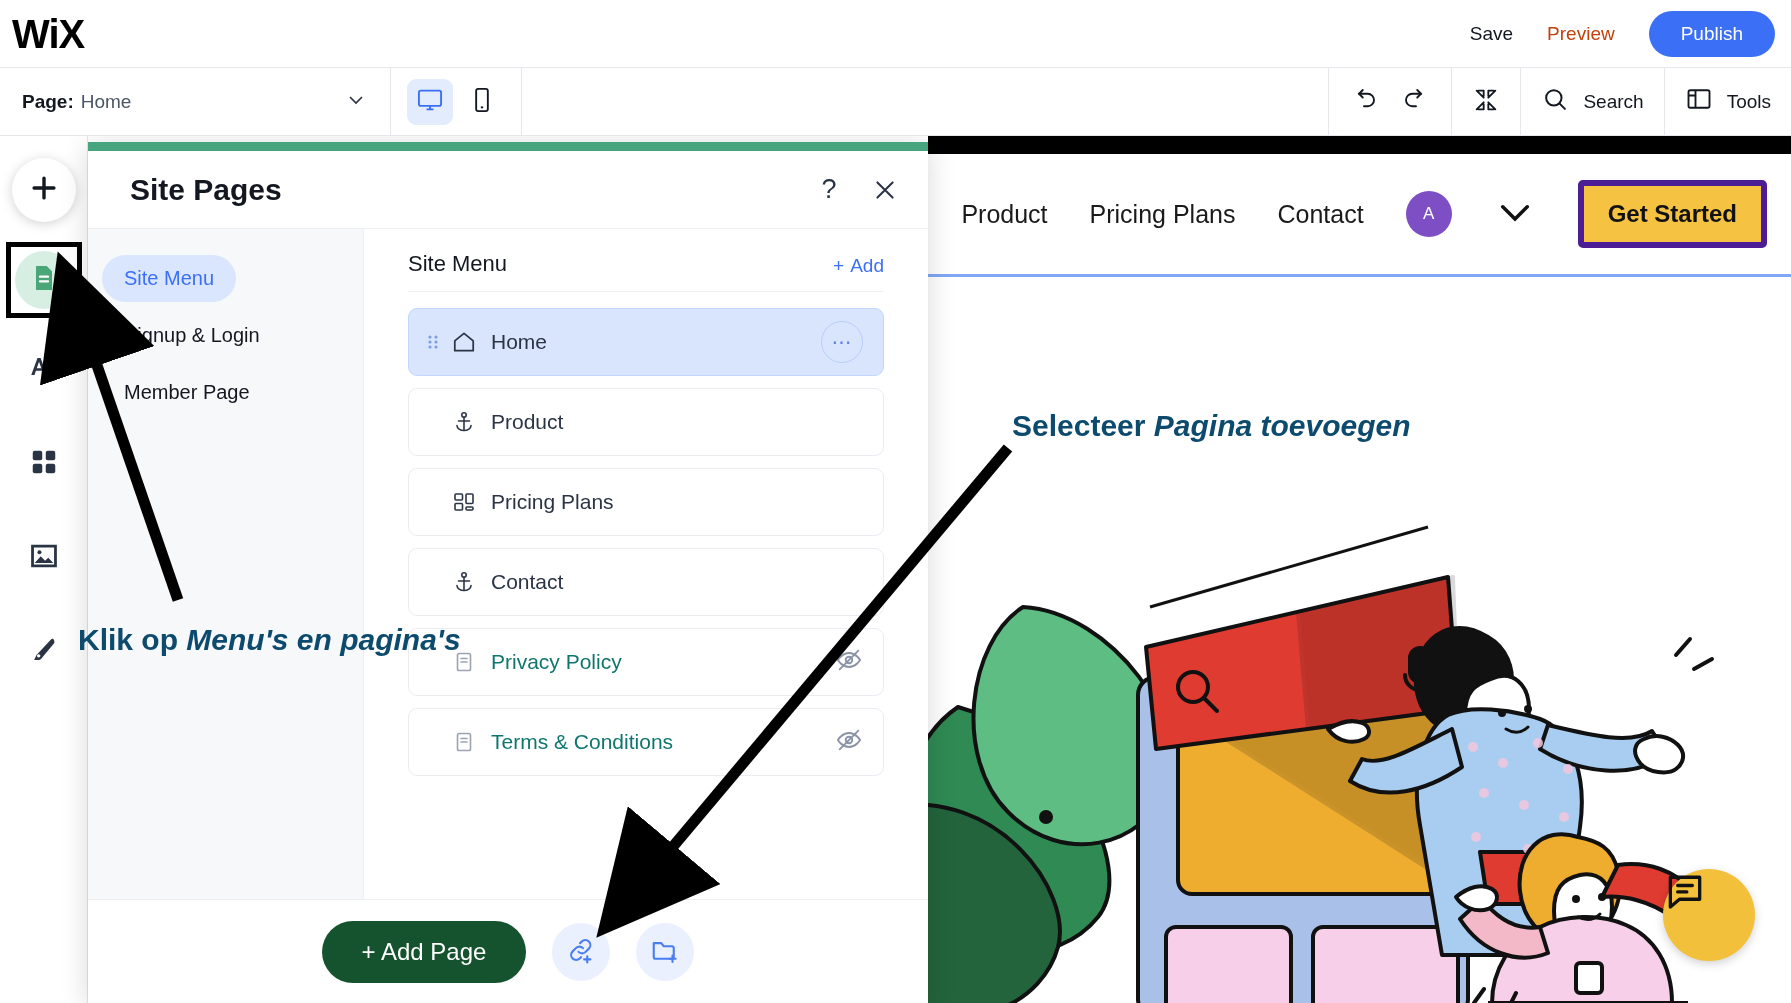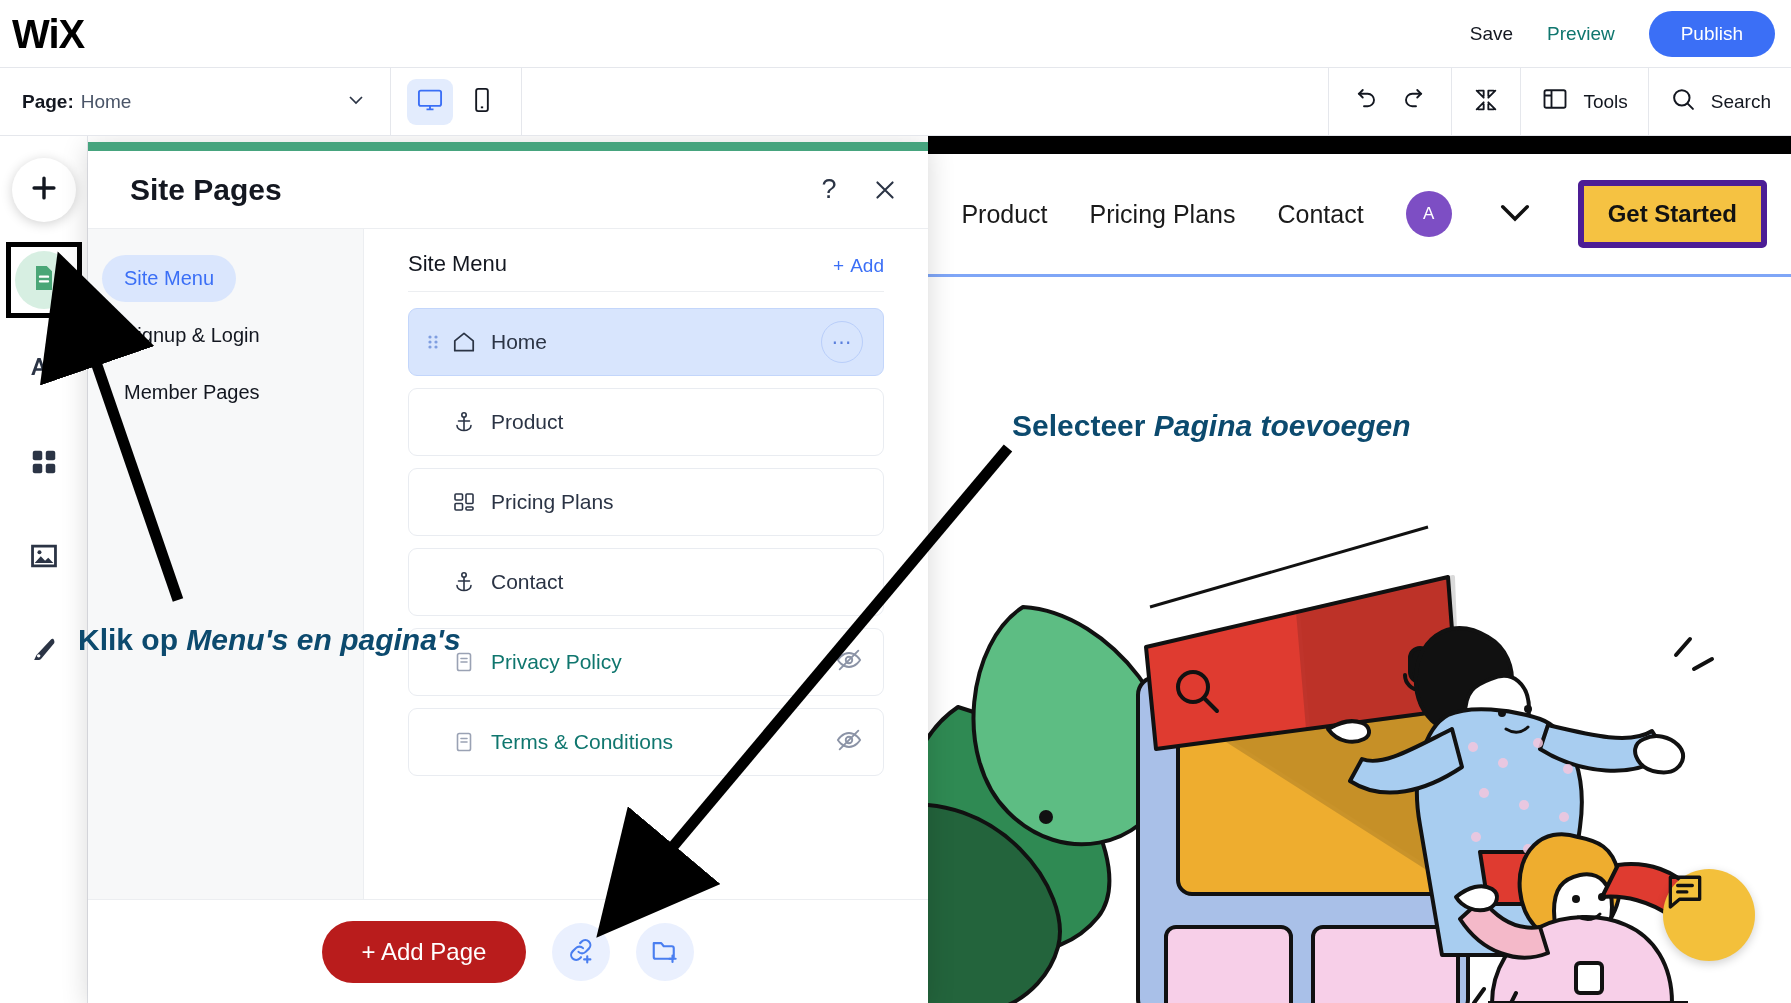--- a/index.html
+++ b/index.html
@@ -25,21 +25,21 @@
   .topnav { display: flex; align-items: center; margin-left: 36px; gap: 40px; }
   .topnav-item { font-size: 19px; color: #131720; cursor: pointer; white-space: nowrap; }
   .topnav-item.upgrade { color: #9c3bd4; }
   .upgrade-wrap { position: relative; }
   .upgrade-tip {
     position: absolute; left: 8px; top: -30px; width: 180px; height: 26px;
     background: #e7edfb; border-radius: 8px 8px 0 0;
   }
   .top-right { margin-left: auto; display: flex; align-items: center; gap: 34px; padding-right: 16px; }
   .tb-save { font-size: 19px; color: #131720; cursor: pointer; }
-  .tb-preview { font-size: 19px; color: #0f766e; cursor: pointer; }
+  .tb-preview { font-size: 19px; color: #c2410c; cursor: pointer; }
   .tb-publish {
     background: #3b6ff6; color: #fff; font-size: 19px; border: none;
     border-radius: 999px; padding: 12px 32px; cursor: pointer;
     font-family: "Liberation Sans", sans-serif;
   }
 
   
   .toolbar {
     position: absolute; left: 0; top: 68px; width: 1791px; height: 68px;
     background: #fff; border-bottom: 1px solid #e5e7ec;
@@ -140,21 +140,21 @@
     display: flex; align-items: center; justify-content: center; cursor: pointer;
     color: #5a7fdd; font-size: 20px; letter-spacing: 1px;
   }
 
   .panel-foot {
     flex: 0 0 104px; height: 104px; border-top: 1px solid #eceef1;
     display: flex; align-items: center; justify-content: center; gap: 26px;
     background: #fff;
   }
   .add-page-btn {
-    background: #b91c1c; color: #fff; border: none; border-radius: 999px;
+    background: #14532d; color: #fff; border: none; border-radius: 999px;
     font-size: 24px; padding: 17px 40px; cursor: pointer;
     font-family: "Liberation Sans", sans-serif;
   }
   .round-btn {
     width: 58px; height: 58px; border-radius: 50%; background: #eaf0fe;
     display: flex; align-items: center; justify-content: center; cursor: pointer;
   }
 
   
   .canvas {
@@ -269,38 +269,38 @@
           <path d="M4 20l6-6M10 20H5.5M10 20v-4.5"></path>
             <path d="M20 20l-6-6M14 20h4.5M14 20v-4.5"></path>
         </svg>
       </span>
     </div>
   </div>
 
   <div class="tb-group">
     <div class="tb-textbtn">
       <span>
+        <svg width="28" height="28" viewBox="0 0 24 24" fill="none" stroke="#131720" stroke-width="1.7" stroke-linecap="round">
+          <circle cx="11" cy="11" r="6.6"></circle>
+            <path d="M16 16l4.5 4.5"></path>
+        </svg>
+      </span>
+      <span>Search</span>
+    </div>
+  </div>
+
+  <div class="tb-group">
+    <div class="tb-textbtn">
+      <span>
         <svg width="28" height="28" viewBox="0 0 24 24" fill="none" stroke="#131720" stroke-width="1.6">
           <rect x="3" y="4.5" width="18" height="15" rx="1.6"></rect>
             <path d="M9 4.5v15M3 9h6"></path>
         </svg>
       </span>
       <span>Tools</span>
-    </div>
-  </div>
-
-  <div class="tb-group">
-    <div class="tb-textbtn">
-      <span>
-        <svg width="28" height="28" viewBox="0 0 24 24" fill="none" stroke="#131720" stroke-width="1.7" stroke-linecap="round">
-          <circle cx="11" cy="11" r="6.6"></circle>
-            <path d="M16 16l4.5 4.5"></path>
-        </svg>
-      </span>
-      <span>Search</span>
     </div>
   </div>
 </div>
 
 <div class="rail">
   <div class="rail-add">
     <span>
       <svg width="34" height="34" viewBox="0 0 24 24" fill="none" stroke="#131720" stroke-width="2.4" stroke-linecap="round">
         <path d="M12 5v14M5 12h14"></path>
       </svg>
@@ -493,21 +493,21 @@
 
   <div class="panel-body">
     <div class="panel-side">
       <div class="side-row">
         <div class="side-item active">Site Menu</div>
       </div>
       <div class="side-row">
         <div class="side-item">Signup &amp; Login</div>
       </div>
       <div class="side-row">
-        <div class="side-item">Member Pages</div>
+        <div class="side-item">Member Page</div>
       </div>
     </div>
 
     <div class="panel-main">
       <div class="pm-head">
         <div class="pm-title">Site Menu</div>
         <div class="pm-add">
           <span>+</span>
           <span>Add</span>
         </div>

